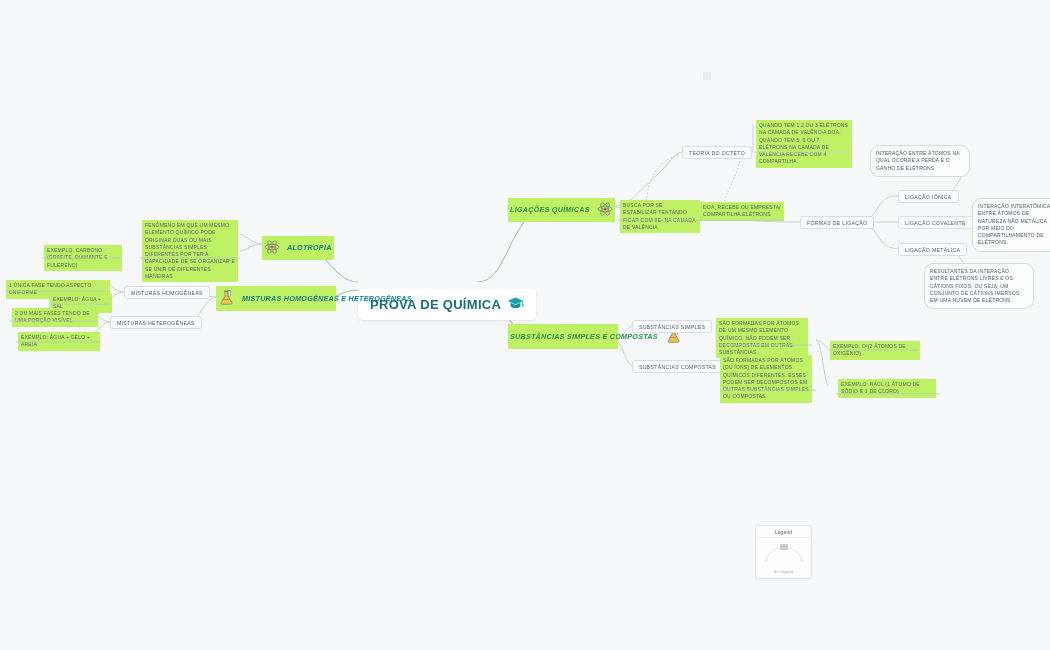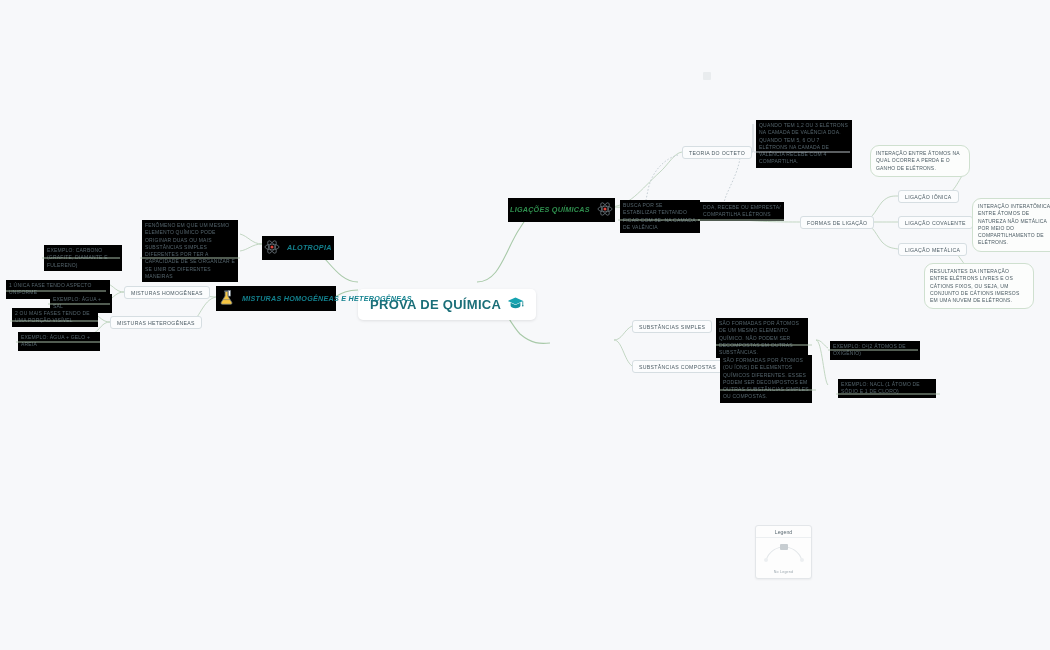--- a/index.html
+++ b/index.html
@@ -24,21 +24,21 @@
   svg.links {
     position: absolute;
     left: 0; top: 0;
     width: 1050px;
     height: 650px;
     pointer-events: none;
   }
   .node {
     position: absolute;
     box-sizing: border-box;
-    background: #000000;
+    background: #bef264;
     display: flex;
     align-items: center;
   }
   
   .root {
     background: #ffffff;
     border-radius: 5px;
     padding: 7px 12px;
     box-shadow: 0 1px 3px rgba(0,0,0,0.10);
     font-size: 13px;
@@ -323,20 +323,31 @@
   <div class="node leaf" style="left:50px; top:294px; width:62px;">
     <span>EXEMPLO: ÁGUA + SAL</span>
   </div>
   <div class="node leaf" style="left:12px; top:308px; width:86px;">
     <span>2 OU MAIS FASES TENDO DE UMA PORÇÃO VISÍVEL</span>
   </div>
   <div class="node leaf" style="left:18px; top:332px; width:82px;">
     <span>EXEMPLO: ÁGUA + GELO + AREIA</span>
   </div>
 
+  <div class="node topic green" style="left:508px; top:324px; width:110px;">
+    <span class="topic-label">SUBSTÂNCIAS SIMPLES E COMPOSTAS</span>
+    <span class="icon">
+      <svg width="17" height="17" viewBox="0 0 24 24">
+        <path d="M10 3 V10 L4.5 19 C3.8 20.3 4.7 21.5 6 21.5 H18 C19.3 21.5 20.2 20.3 19.5 19 L14 10 V3 Z" fill="#f5c542" stroke="#6f7b82" stroke-width="1.1" stroke-linejoin="round"></path>
+        <path d="M9 3 H15" stroke="#6f7b82" stroke-width="1.3" stroke-linecap="round"></path>
+        <path d="M7.2 15 H16.8" stroke="#6f7b82" stroke-width="0.8"></path>
+        <rect x="14.5" y="2" width="3.2" height="8" fill="#ffffff" stroke="#6f7b82" stroke-width="0.9"></rect>
+      </svg>
+    </span>
+  </div>
 
   <div class="node pill" style="left:632px; top:320px;">
     <span>SUBSTÂNCIAS SIMPLES</span>
   </div>
   <div class="node pill" style="left:632px; top:360px;">
     <span>SUBSTÂNCIAS COMPOSTAS</span>
   </div>
 
   <div class="node leaf" style="left:716px; top:318px; width:92px;">
     <span>SÃO FORMADAS POR ÁTOMOS DE UM MESMO ELEMENTO QUÍMICO. NÃO PODEM SER DECOMPOSTAS EM OUTRAS SUBSTÂNCIAS.</span>

